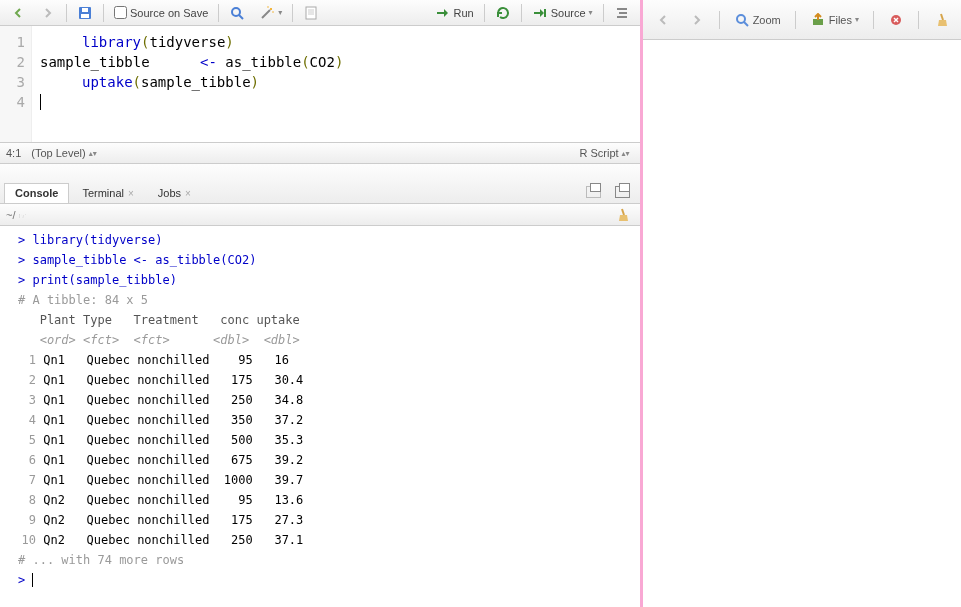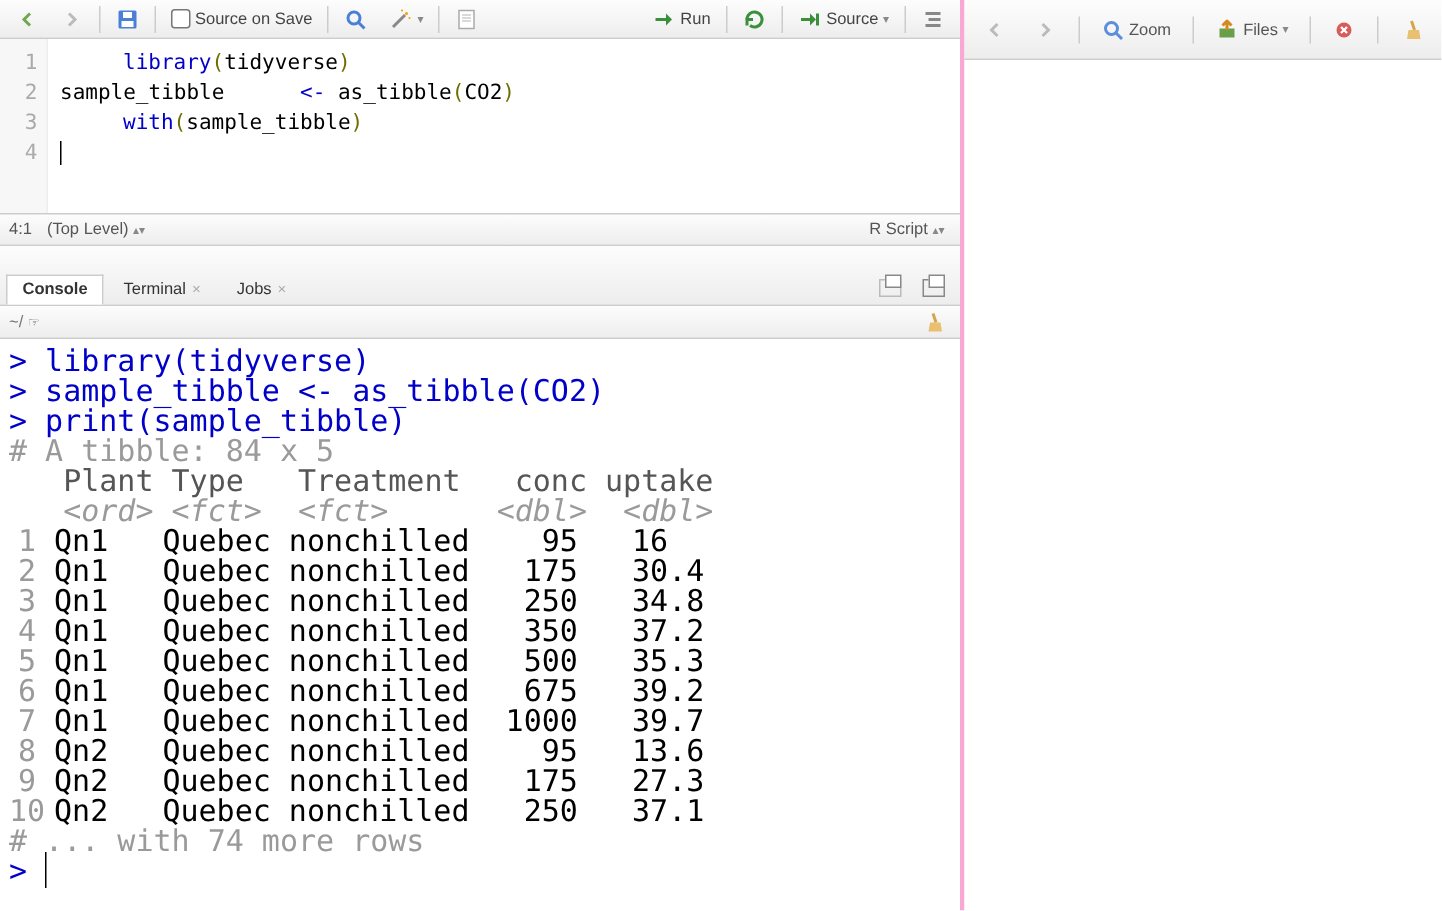--- a/index.html
+++ b/index.html
@@ -22,21 +22,21 @@
   .src-status { height: 22px; background: linear-gradient(#fdfdfd,#ededed); border-top: 1px solid #ccc; border-bottom: 1px solid #ccc; display: flex; align-items: center; font-size: 11px; color: #555; padding: 0 6px; gap: 6px; }
   .src-status .spacer { flex: 1; }
 
   
   .tabs { height: 40px; display: flex; align-items: flex-end; background: linear-gradient(#fdfdfd,#ededed); border-bottom: 1px solid #ccc; padding-left: 4px; gap: 2px; }
   .tab { padding: 3px 10px 4px; font-size: 11px; color: #333; border: 1px solid transparent; border-bottom: none; position: relative; cursor: pointer; display: flex; align-items: center; gap: 4px; }
   .tab.active { background: #fff; border-color: #ccc; font-weight: bold; }
   .tab .x { color:#aaa; font-size:10px; }
   .pane-icons-right { margin-left:auto; display:flex; gap:6px; padding:0 6px 4px; }
   .console-subbar { height: 22px; background: linear-gradient(#fdfdfd,#ededed); border-bottom: 1px solid #ccc; display:flex; align-items:center; padding:0 6px; font-size:11px; color:#777;}
-  .console-body { flex: 1; overflow: hidden; padding: 4px 6px; font-family: "Lucida Console","Consolas",monospace; font-size: 20px; line-height: 20px; white-space: pre; }
+  .console-body { flex: 1; overflow: hidden; padding: 4px 18px; font-family: "Lucida Console","Consolas",monospace; font-size: 12px; line-height: 20px; white-space: pre; }
   .prompt { color: #0000c8; }
   .comment { color: #9a9a9a; }
   .itype { color: #9a9a9a; font-style: italic; }
   .colhead { color: #555; }
   .rown { color: #9a9a9a; display:inline-block; width: 18px; text-align:right; }
 
   
   .r-tabs { height: 24px; display: flex; align-items: flex-end; background: linear-gradient(#fdfdfd,#ededed); border-bottom: 1px solid #ccc; padding-left: 6px; gap: 2px; }
   .r-tab { padding: 3px 10px 4px; font-size: 11px; color: #333; border: 1px solid transparent; border-bottom: none; cursor: pointer; }
   .r-tab.active { background: #fff; border-color: #ccc; font-weight: bold; }
@@ -157,21 +157,21 @@
 
   <div class="src-body">
     <div class="gutter">
         <div>1</div>
         <div>2</div>
         <div>3</div>
         <div>4</div>
       </div>
     <div class="code"><span class="kw">library</span><span class="paren">(</span><span>tidyverse</span><span class="paren">)</span>
 <span>sample_tibble </span><span class="kw">&lt;-</span><span> as_tibble</span><span class="paren">(</span><span>CO2</span><span class="paren">)</span>
-<span class="kw">with</span><span class="paren">(</span><span>sample_tibble</span><span class="paren">)</span>
+<span class="kw">uptake</span><span class="paren">(</span><span>sample_tibble</span><span class="paren">)</span>
 <span class="cursor"></span></div>
   </div>
 
   <div class="src-status">
     <span>4:1</span>
     <span class="tb-btn">
         <span>(Top Level)</span> 
         <span style="font-size:8px;color:#888">▴▾</span>
       </span>
     <span class="spacer"></span>

